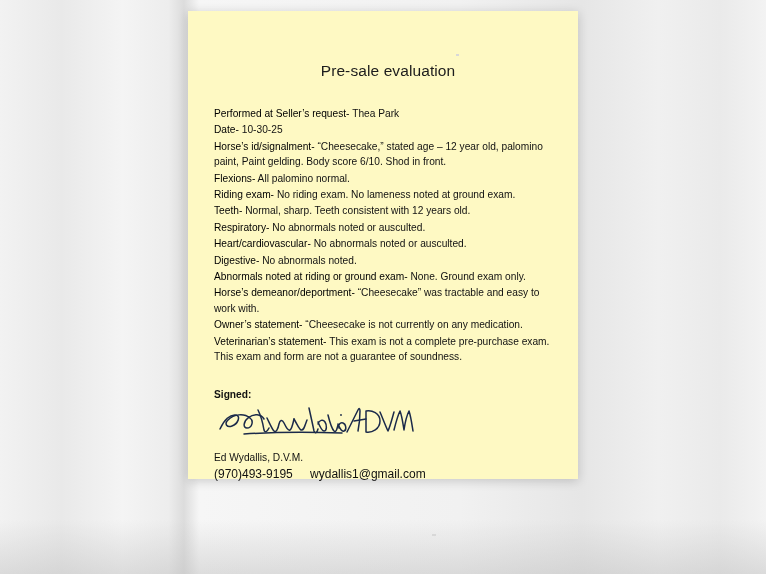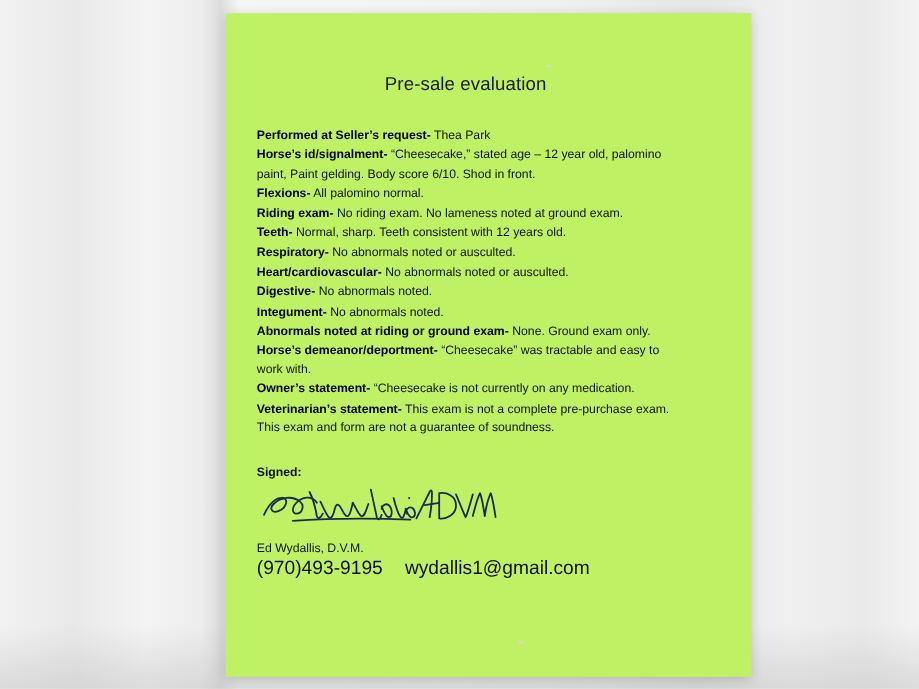--- a/index.html
+++ b/index.html
@@ -34,24 +34,23 @@
     position: absolute;
     left: 0; right: 0; bottom: 0;
     height: 54px;
     background: linear-gradient(180deg, rgba(200,200,200,0) 0%, rgba(190,190,190,0.45) 100%);
   }
   #page-sheet {
     position: absolute;
     left: 188px;
     top: 11px;
     width: 390px;
-    height: 553px;
-    background: #bef264;
+    height: 468px;
+    background: #fef9c3;
     box-shadow: 0 2px 10px rgba(0,0,0,0.18);
-    padding-left: 48px;
   }
   .doc-inner {
     position: absolute;
     left: 26px;
     top: 0;
     width: 348px;
     height: 100%;
   }
   .doc-title {
     text-align: center;
@@ -72,21 +71,21 @@
   .fields {
     margin-top: 26px;
     font-size: 10.2px;
     line-height: 15.4px;
     color: #111111;
   }
   .field-row {
     margin-bottom: 1px;
   }
   .field-label {
-    font-weight: bold;
+    font-weight: normal;
     color: #000000;
   }
   .field-value {
     color: #111111;
   }
   .signed-block {
     margin-top: 24px;
     font-size: 10.2px;
     color: #111111;
   }
@@ -103,21 +102,21 @@
     left: 0;
     top: 0;
   }
   .sig-name {
     margin-top: 10px;
     font-size: 10.2px;
     line-height: 16px;
     color: #111111;
   }
   .sig-contact {
-    font-size: 16px;
+    font-size: 12px;
     line-height: 16px;
     color: #111111;
   }
   .sig-contact .email {
     margin-left: 14px;
   }
 </style>
 </head>
 <body>
 
@@ -128,20 +127,24 @@
   <div class="speck s2"></div>
   <div class="doc-inner">
     <div class="doc-title">Pre-sale evaluation</div>
 
     <div class="fields">
       <div class="field-row">
         <span class="field-label">Performed at Seller’s request-</span>
         <span class="field-value">Thea Park</span>
       </div>
       <div class="field-row">
+        <span class="field-label">Date-</span>
+        <span class="field-value">10-30-25</span>
+      </div>
+      <div class="field-row">
         <span class="field-label">Horse’s id/signalment-</span>
         <span class="field-value">“Cheesecake,” stated age – 12 year old, palomino paint, Paint gelding.  Body score 6/10.  Shod in front.</span>
       </div>
       <div class="field-row">
         <span class="field-label">Flexions-</span>
         <span class="field-value">All palomino normal.</span>
       </div>
       <div class="field-row">
         <span class="field-label">Riding exam-</span>
         <span class="field-value">No riding exam.  No lameness noted at ground exam.</span>
@@ -153,24 +156,20 @@
       <div class="field-row">
         <span class="field-label">Respiratory-</span>
         <span class="field-value">No abnormals noted or ausculted.</span>
       </div>
       <div class="field-row">
         <span class="field-label">Heart/cardiovascular-</span>
         <span class="field-value">No abnormals noted or ausculted.</span>
       </div>
       <div class="field-row">
         <span class="field-label">Digestive-</span>
-        <span class="field-value">No abnormals noted.</span>
-      </div>
-      <div class="field-row">
-        <span class="field-label">Integument-</span>
         <span class="field-value">No abnormals noted.</span>
       </div>
       <div class="field-row">
         <span class="field-label">Abnormals noted at riding or ground exam-</span>
         <span class="field-value">None.  Ground exam only.</span>
       </div>
       <div class="field-row">
         <span class="field-label">Horse’s demeanor/deportment-</span>
         <span class="field-value">“Cheesecake” was tractable and easy to work with.</span>
       </div>

